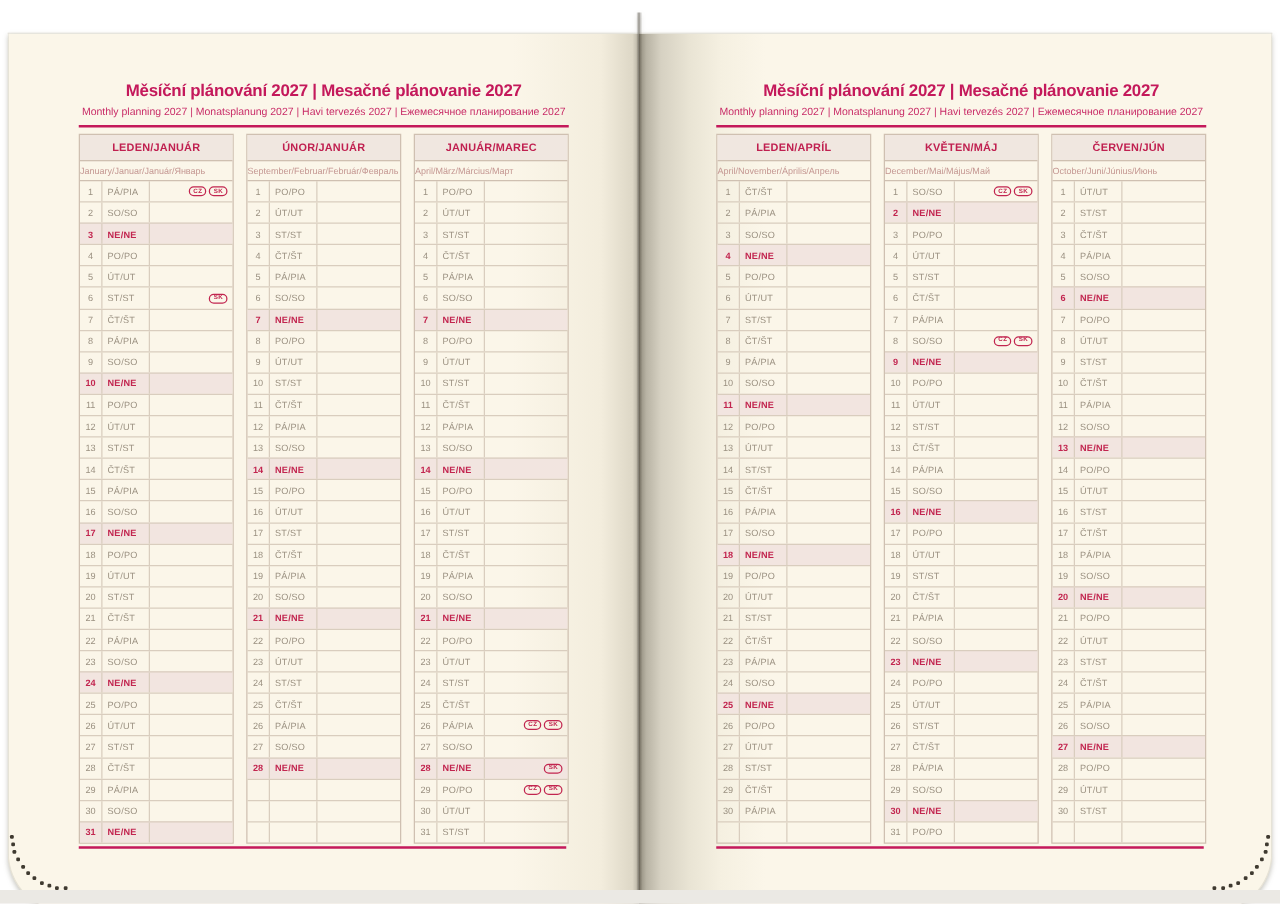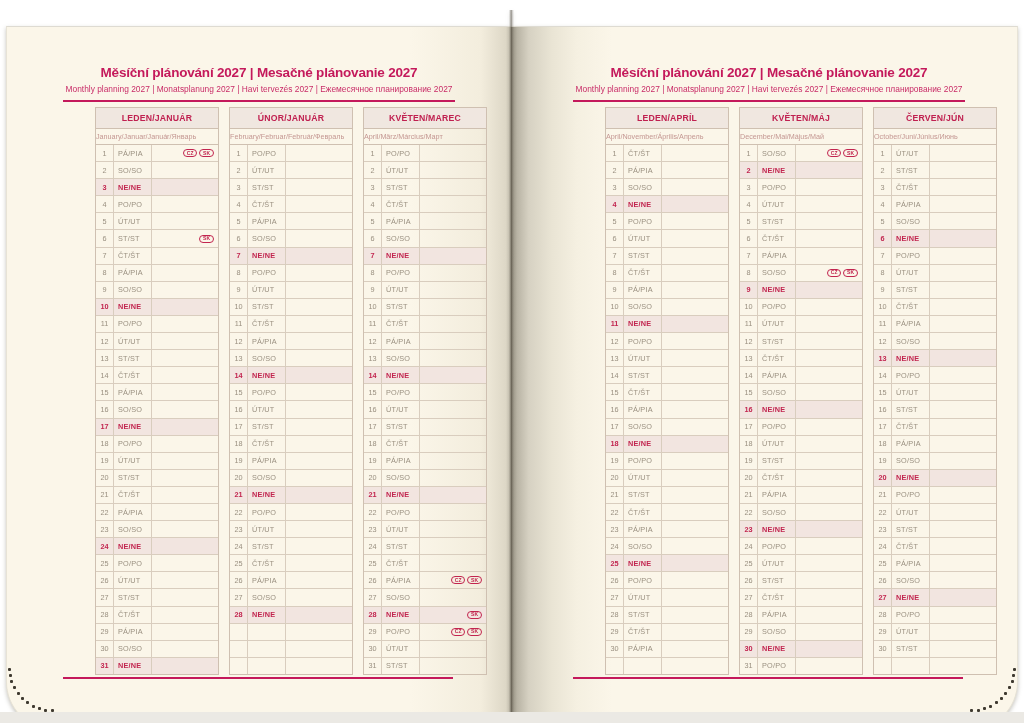--- a/index.html
+++ b/index.html
@@ -28,21 +28,21 @@
   .crease{
     position:absolute;left:503px;top:0;width:5px;height:704px;
     background:linear-gradient(90deg,rgba(70,64,52,0) 0%,rgba(70,64,52,.55) 45%,rgba(70,64,52,.25) 65%,rgba(70,64,52,0) 100%);
   }
   .pg-header{position:absolute;top:37px;width:392px;text-align:center;}
   .page.left .pg-header{left:56px;}
   .page.right .pg-header{left:62px;}
   .pg-title{font-size:13.5px;line-height:18px;font-weight:bold;color:var(--accent);letter-spacing:-.2px;}
   .pg-subtitle{margin-top:2px;font-size:8.4px;line-height:10px;color:var(--accent);opacity:.92;}
   .pg-rule{margin-top:6px;height:2px;background:var(--accent);}
-  .months-row{position:absolute;top:80px;width:392px;display:flex;gap:10px;margin-left:32px;}
+  .months-row{position:absolute;top:80px;width:392px;display:flex;gap:10px;}
   .page.left .months-row{left:56px;}
   .page.right .months-row{left:62px;}
   .bottom-rule{position:absolute;top:650px;width:390px;height:2px;background:var(--accent);}
   .page.left .bottom-rule{left:56px;}
   .page.right .bottom-rule{left:62px;}
 
   .month{width:124px;box-sizing:border-box;border:1px solid var(--tbl-border);background:transparent;}
   .m-band{
     height:21px;box-sizing:border-box;border-bottom:1px solid var(--tbl-border);
     background:var(--band-bg);color:var(--band-text);
@@ -249,21 +249,21 @@
                 <div class="c-num">31</div>
                 <div class="c-day">NE/NE</div>
                 <div class="c-note"></div>
               </div>
             </div>
           </div>
         </div>
       <div>
           <div class="month">
             <div class="m-band">ÚNOR/JANUÁR</div>
-            <div class="m-sub">February/Februar/Február/Февраль</div>
+            <div class="m-sub">September/Februar/Február/Февраль</div>
             <div class="m-days">
               <div class="day-row">
                 <div class="c-num">1</div>
                 <div class="c-day">PO/PO</div>
                 <div class="c-note"></div>
               </div>
               <div class="day-row">
                 <div class="c-num">2</div>
                 <div class="c-day">ÚT/UT</div>
                 <div class="c-note"></div>
@@ -411,21 +411,21 @@
               <div class="day-row">
                 <div class="c-num"></div>
                 <div class="c-day"></div>
                 <div class="c-note"></div>
               </div>
             </div>
           </div>
         </div>
       <div>
           <div class="month">
-            <div class="m-band">KVĚTEN/MAREC</div>
+            <div class="m-band">JANUÁR/MAREC</div>
             <div class="m-sub">April/März/Március/Март</div>
             <div class="m-days">
               <div class="day-row">
                 <div class="c-num">1</div>
                 <div class="c-day">PO/PO</div>
                 <div class="c-note"></div>
               </div>
               <div class="day-row">
                 <div class="c-num">2</div>
                 <div class="c-day">ÚT/UT</div>

